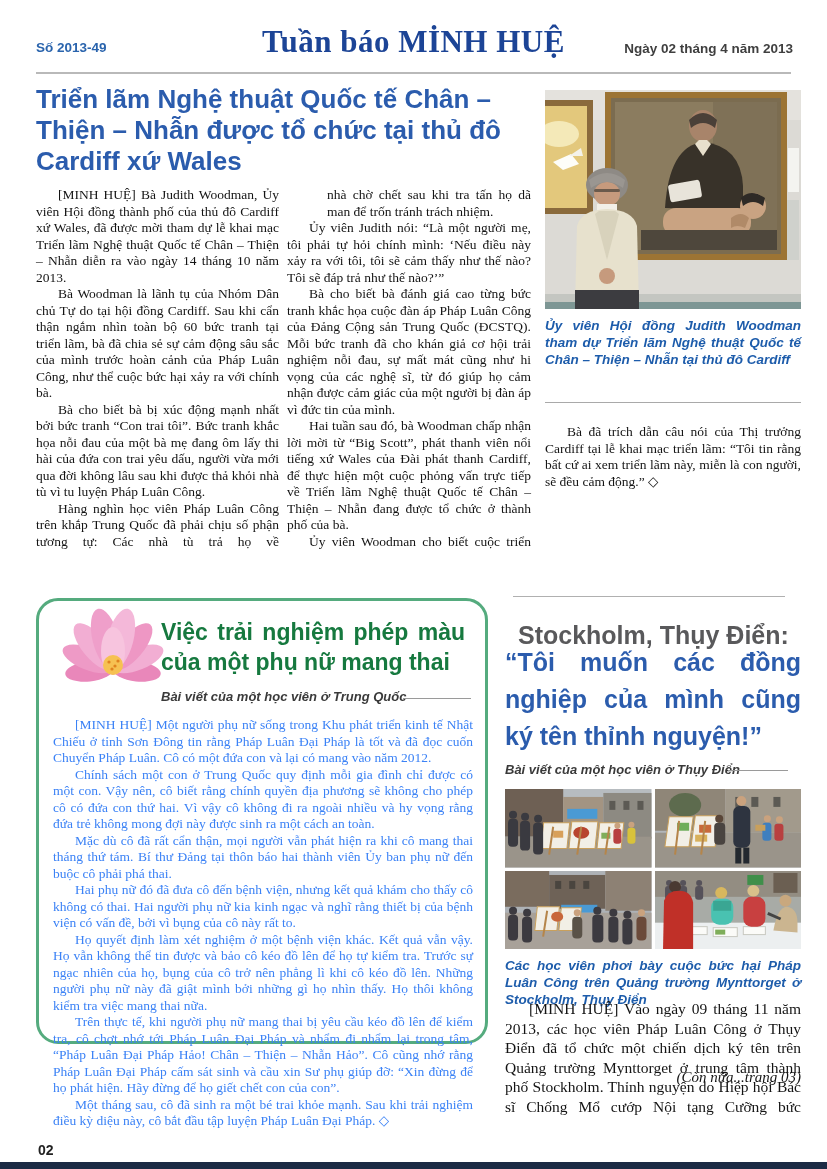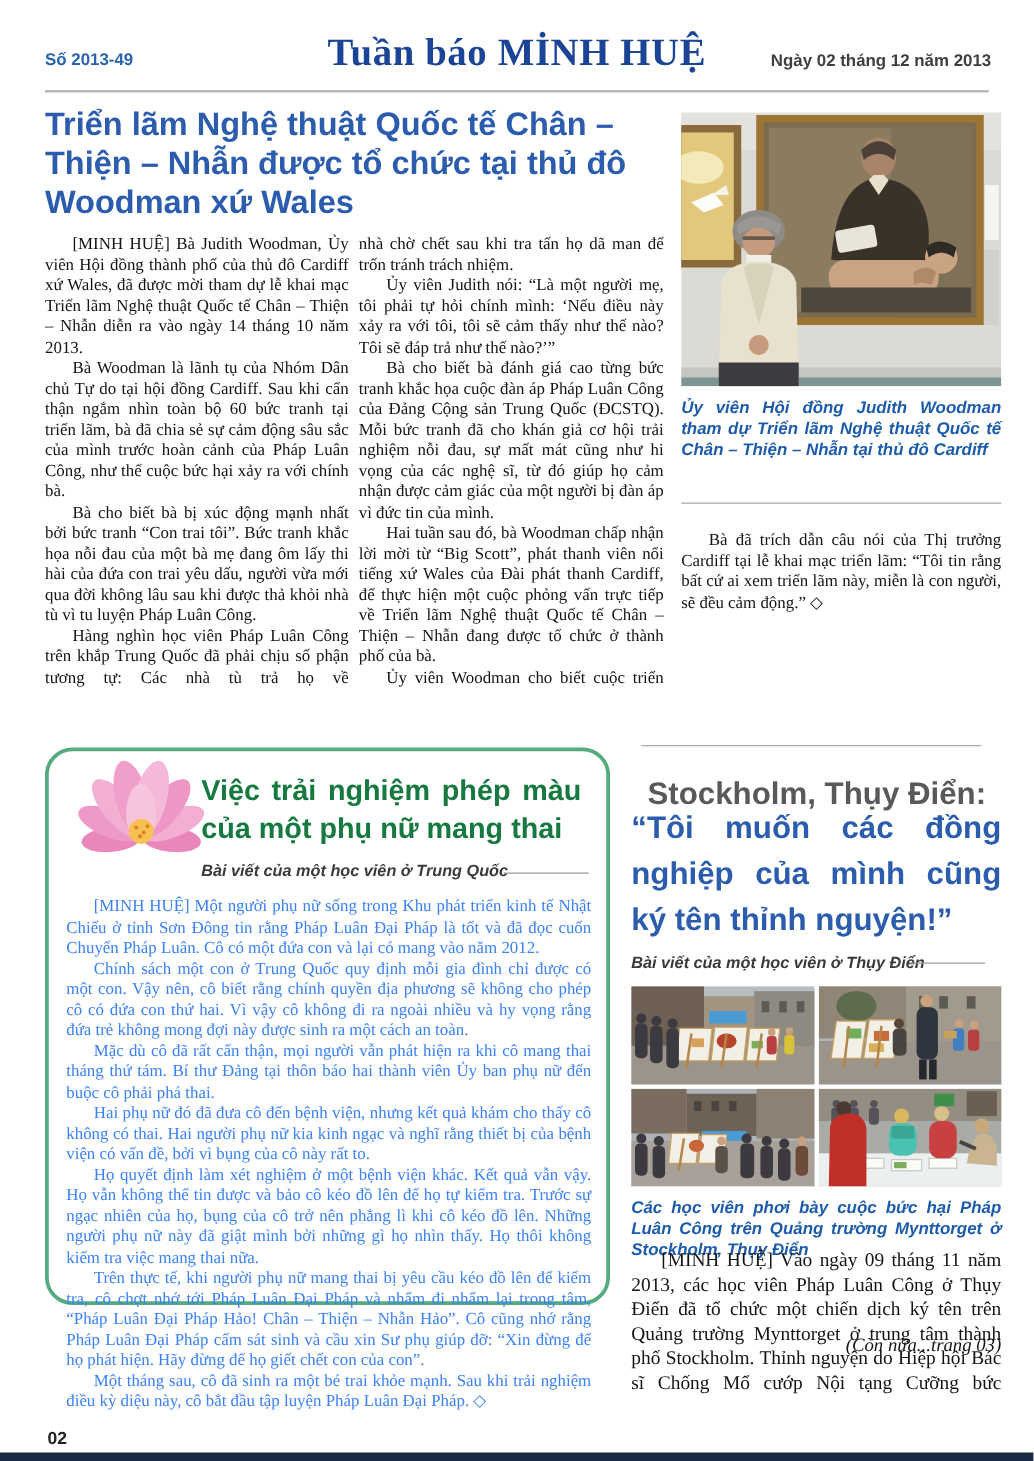--- a/index.html
+++ b/index.html
@@ -15,21 +15,21 @@
   .masthead{ left:0; right:0; top:24px; text-align:center;
              font:700 31px "Liberation Serif", serif; color:#1c4496; letter-spacing:.5px; }
   .pubdate { right:34px; top:41px; font:700 13.5px "Liberation Sans", sans-serif; color:#3f3f3f; }
   .header-rule { left:36px; width:755px; top:72px; height:2px; background:#b9b9b9; }
 
   
   .a1-title { left:36px; top:84px; width:508px;
               font:700 26px/31px "Liberation Sans", sans-serif; color:#2b5cad; }
   .col { font:13.5px/16.5px "Liberation Serif", serif; color:#141414; text-align:justify; }
   .col p { margin:0; text-indent:22px; }
-  .col p.noindent { text-indent:0; }
+  .col p.noindent { text-indent:0;margin-left:40px; }
   .col p.jl { text-align-last:justify; }
   .col1 { left:36px;  top:187px; width:243px; }
   .col2 { left:287px; top:187px; width:244px; }
   .col3 { left:545px; top:424px; width:256px; }
 
   .photo1 { left:545px; top:90px; width:256px; height:219px; }
   .photo1 svg { display:block; width:100%; height:100%; }
   .caption { font:italic 700 13.5px/17px "Liberation Sans", sans-serif; color:#1d5cab; text-align:justify; }
   .caption1 { left:545px; top:317px; width:256px; }
   .cap1-rule { left:545px; top:402px; width:256px; height:1px; background:#a9a9a9; }
@@ -69,24 +69,24 @@
   .pagenum { left:38px; top:1142px; font:700 14px "Liberation Sans", sans-serif; color:#222; }
   .footbar { left:0; top:1162px; width:827px; height:7px; background:#1b2a44; }
 </style>
 </head>
 <body>
 
 <div class="page">
 
   <div class="abs issue">Số 2013-49</div>
   <div class="abs masthead">Tuần báo MİNH HUỆ</div>
-  <div class="abs pubdate">Ngày 02 tháng 12  năm 2013</div>
+  <div class="abs pubdate">Ngày 02 tháng 4  năm 2013</div>
   <div class="abs header-rule"></div>
 
-  <h1 class="abs a1-title" style="margin:0;">Triển lãm Nghệ thuật Quốc tế Chân – Thiện – Nhẫn được tổ chức tại thủ đô Woodman xứ Wales</h1>
+  <h1 class="abs a1-title" style="margin:0;">Triển lãm Nghệ thuật Quốc tế Chân – Thiện – Nhẫn được tổ chức tại thủ đô Cardiff xứ Wales</h1>
 
   <div class="abs col col1">
     <p>[MINH HUỆ] Bà Judith Woodman, Ủy viên Hội đồng thành phố của thủ đô Cardiff xứ Wales, đã được mời tham dự lễ khai mạc Triển lãm Nghệ thuật Quốc tế Chân – Thiện – Nhẫn diễn ra vào ngày 14 tháng 10 năm 2013.</p>
     <p>Bà Woodman là lãnh tụ của Nhóm Dân chủ Tự do tại hội đồng Cardiff. Sau khi cẩn thận ngắm nhìn toàn bộ 60 bức tranh tại triển lãm, bà đã chia sẻ sự cảm động sâu sắc của mình trước hoàn cảnh của Pháp Luân Công, như thể cuộc bức hại xảy ra với chính bà.</p>
     <p>Bà cho biết bà bị xúc động mạnh nhất bởi bức tranh “Con trai tôi”. Bức tranh khắc họa nỗi đau của một bà mẹ đang ôm lấy thi hài của đứa con trai yêu dấu, người vừa mới qua đời không lâu sau khi được thả khỏi nhà tù vì tu luyện Pháp Luân Công.</p>
     <p class="jl">Hàng nghìn học viên Pháp Luân Công trên khắp Trung Quốc đã phải chịu số phận tương tự: Các nhà tù trả họ về</p>
   </div>
 
   <div class="abs col col2">
     <p class="noindent">nhà chờ chết sau khi tra tấn họ dã man để trốn tránh trách nhiệm.</p>

